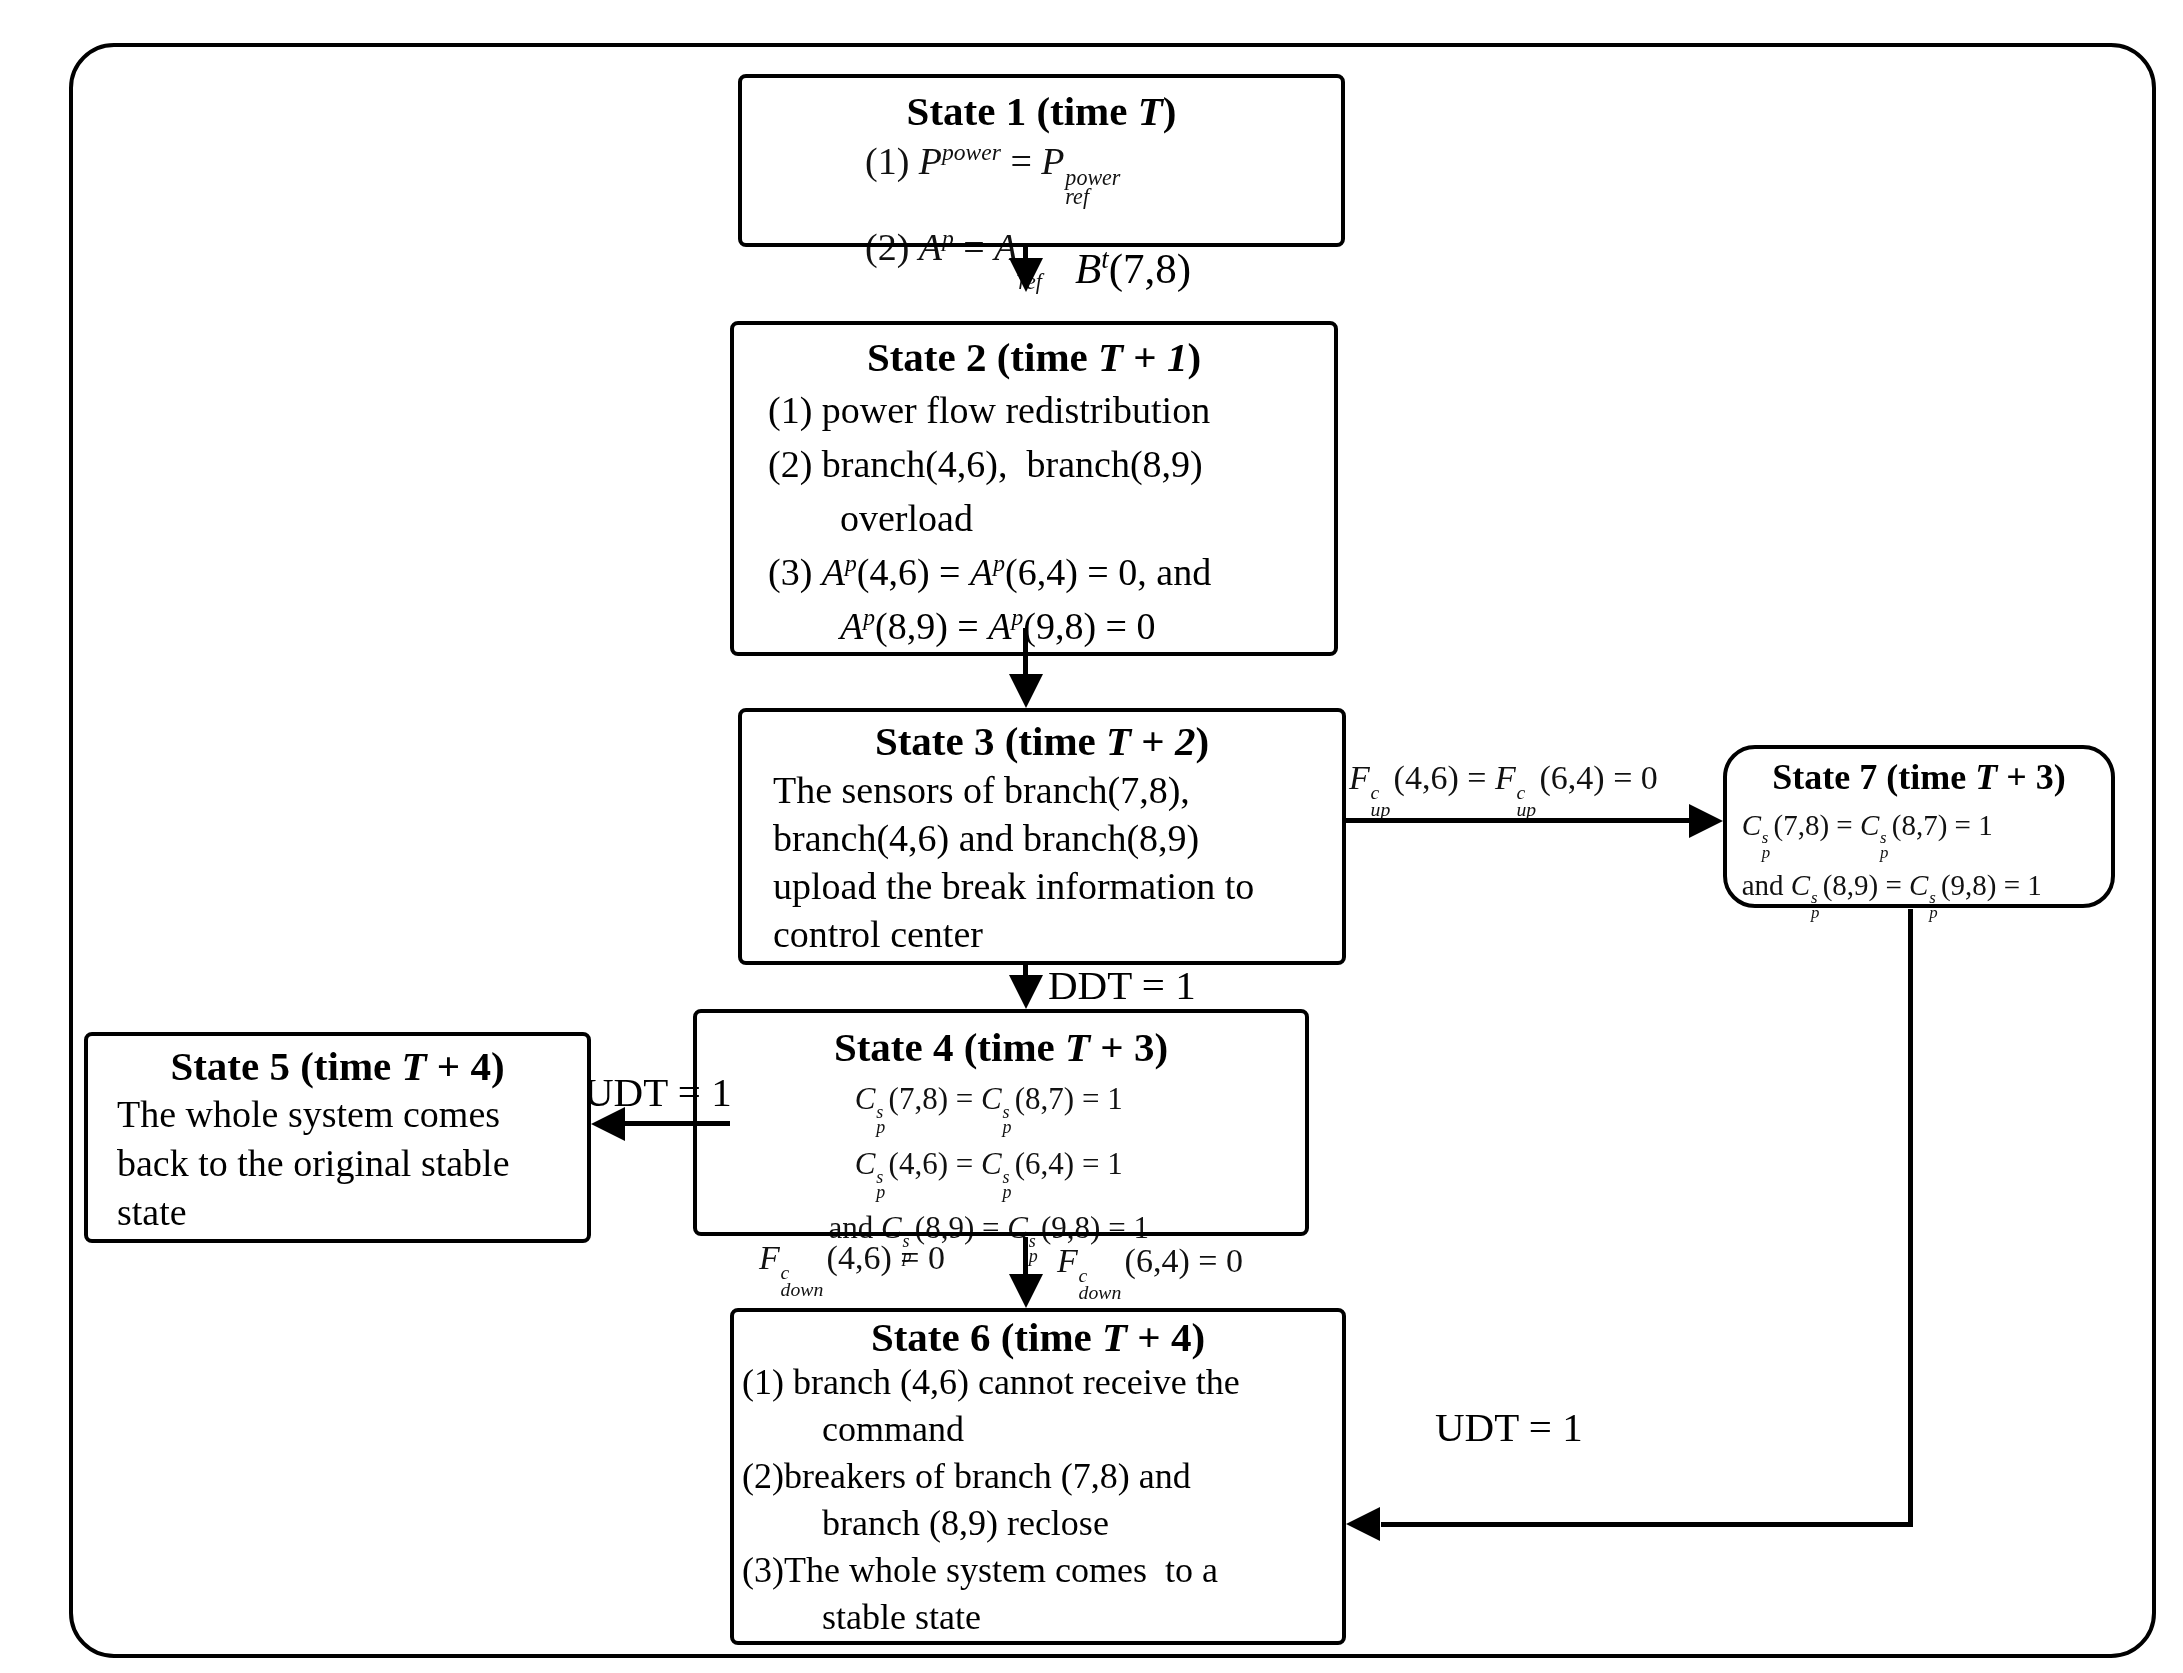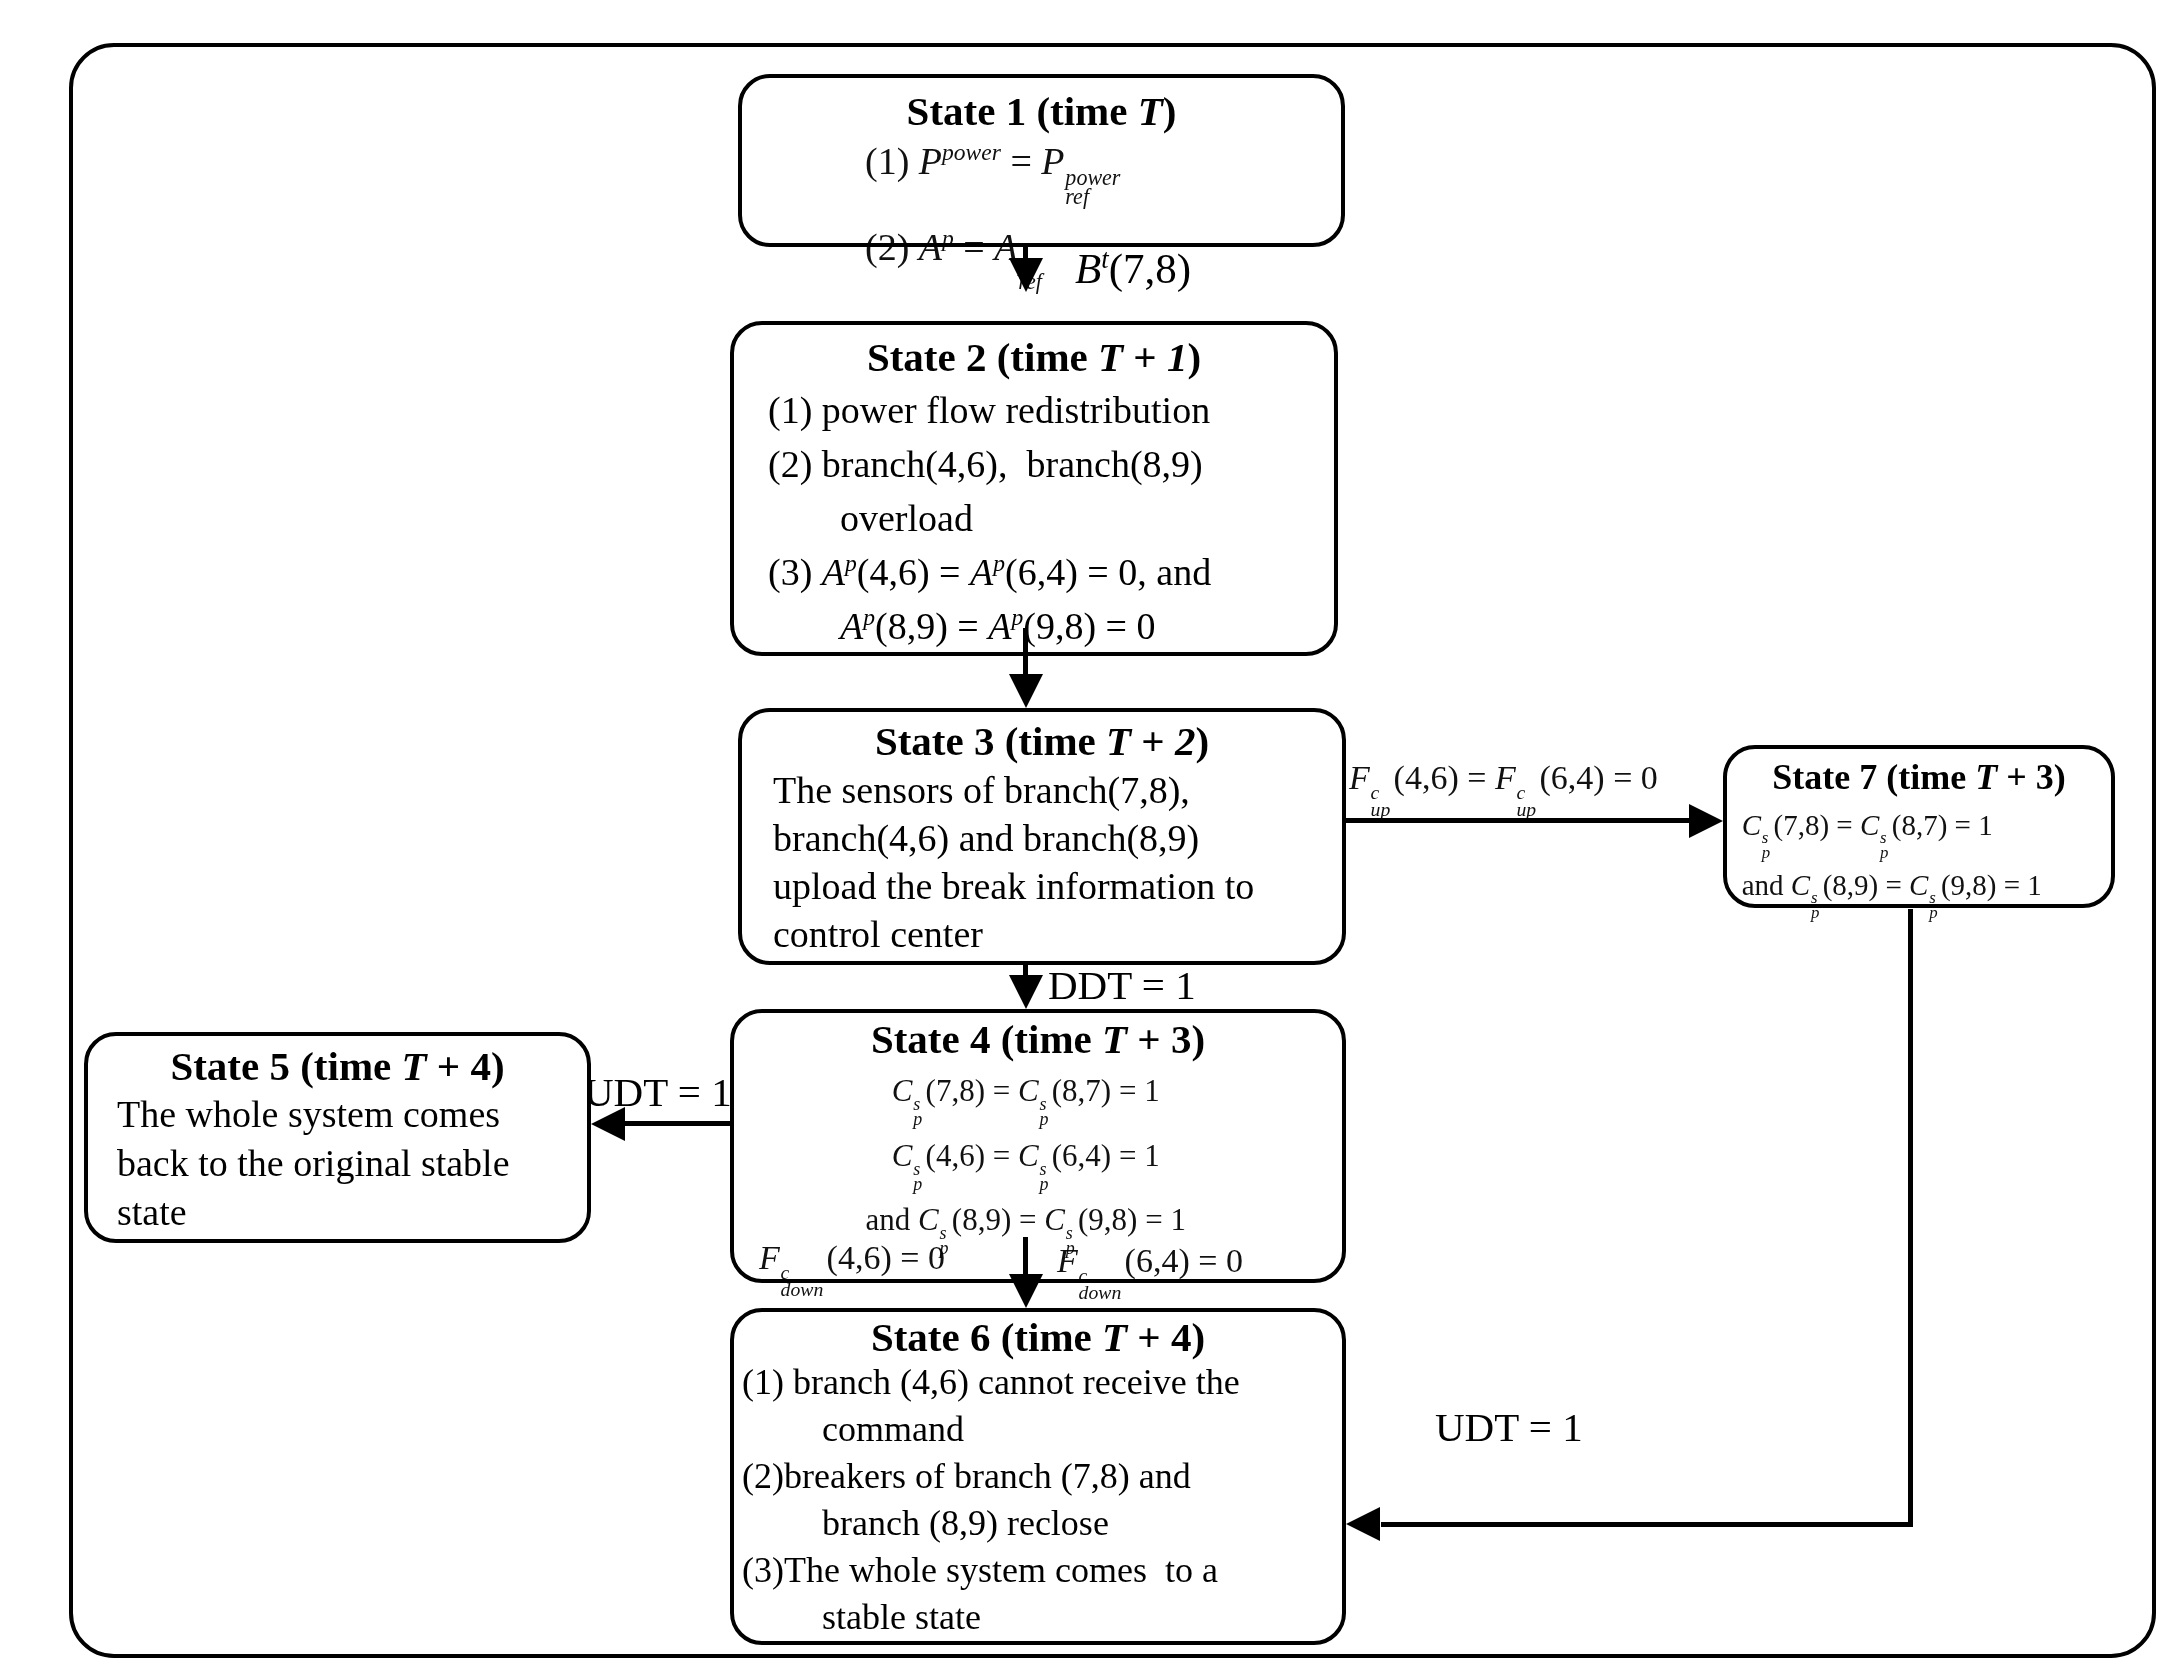--- a/index.html
+++ b/index.html
@@ -8,37 +8,37 @@
     font-family:"Liberation Serif","DejaVu Serif",serif;color:#000;
     overflow:hidden;
   }
   
   #outer-border{
     position:absolute;left:69px;top:43px;width:2079px;height:1607px;
     border:4.1px solid #000;border-radius:45px;background:transparent;
   }
   
   .box{
-    position:absolute;border:4.1px solid #000;border-radius:32px;background:#fff;
+    position:absolute;border:4.1px solid #000;border-radius:8px;background:#fff;
     box-sizing:border-box;
   }
   .box .title{font-weight:bold;text-align:center;white-space:nowrap;}
   .box .line{white-space:nowrap;}
   #s1{left:738px;top:74px;width:607px;height:173px;padding-top:8.2px;}
   #s1 .title{font-size:41px;line-height:51px;}
   #s1 .line{font-size:38px;line-height:49px;margin-left:123px;}
   #s1 .gap{margin-top:16px;}
   #s2{left:730px;top:293px;width:608px;height:335px;padding-top:6.5px;margin-top:28px;}
   #s2 .title{font-size:41px;line-height:51px;}
   #s2 .line{font-size:38px;line-height:54px;padding-left:34px;}
   #s2 .indent{padding-left:106px;}
   #s3{left:738px;top:708px;width:608px;height:257px;padding-top:4.9px;}
   #s3 .title{font-size:41px;line-height:49px;}
   #s3 .line{font-size:38px;line-height:48px;padding-left:31px;}
-  #s4{left:730px;top:1009px;width:616px;height:274px;padding-top:3px;}
+  #s4{left:693px;top:1009px;width:616px;height:227px;padding-top:11px;}
   #s4 .title{font-size:41px;line-height:47px;}
   #s4 .line{font-size:31px;line-height:56px;text-align:center;padding-right:24.5px;}
   #s5{left:84px;top:1032px;width:507px;height:211px;padding-top:6.5px;}
   #s5 .title{font-size:41px;line-height:47px;}
   #s5 .line{font-size:38px;line-height:49px;padding-left:29px;}
   #s6{left:730px;top:1308px;width:616px;height:337px;padding-top:3.3px;}
   #s6 .title{font-size:41px;line-height:44px;}
   #s6 .line{font-size:36px;line-height:47px;padding-left:8px;}
   #s6 .indent{padding-left:88px;}
   #s7{left:1723px;top:745px;width:392px;height:163px;padding-top:4.9px;border-radius:32px;}

